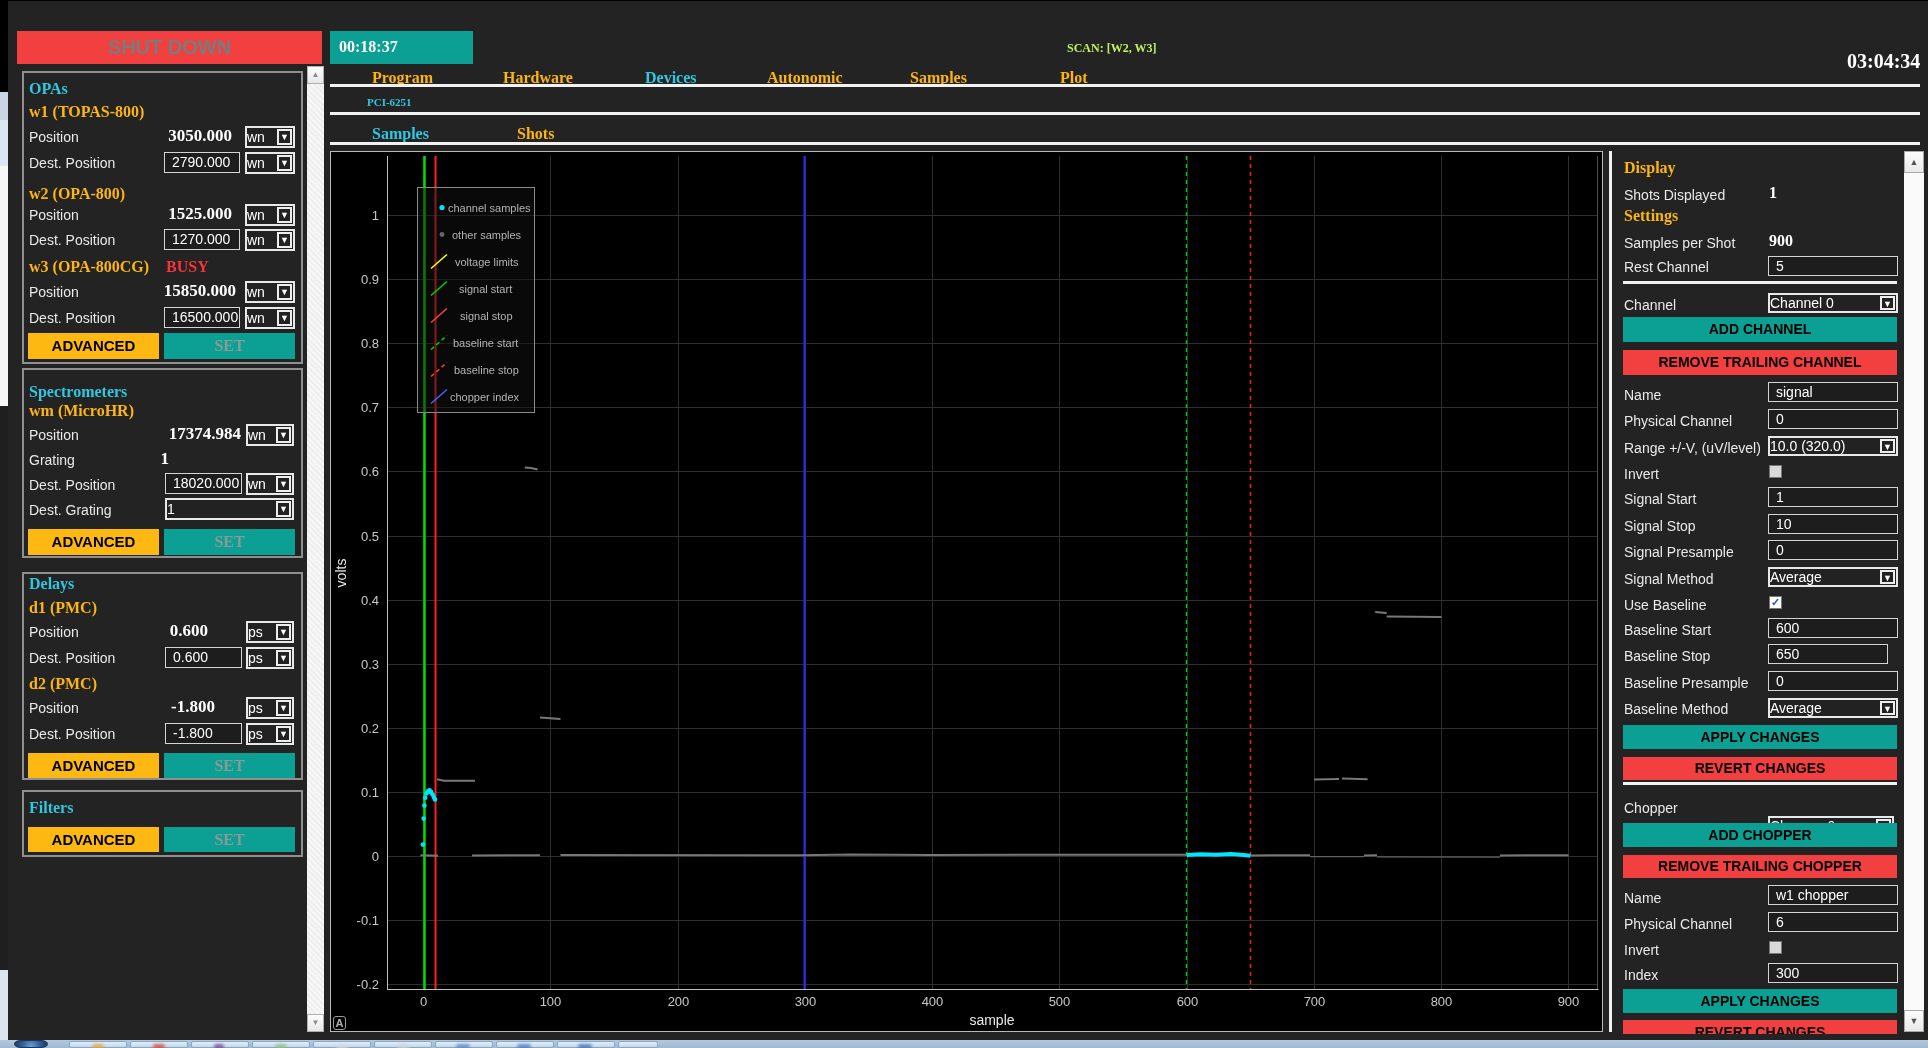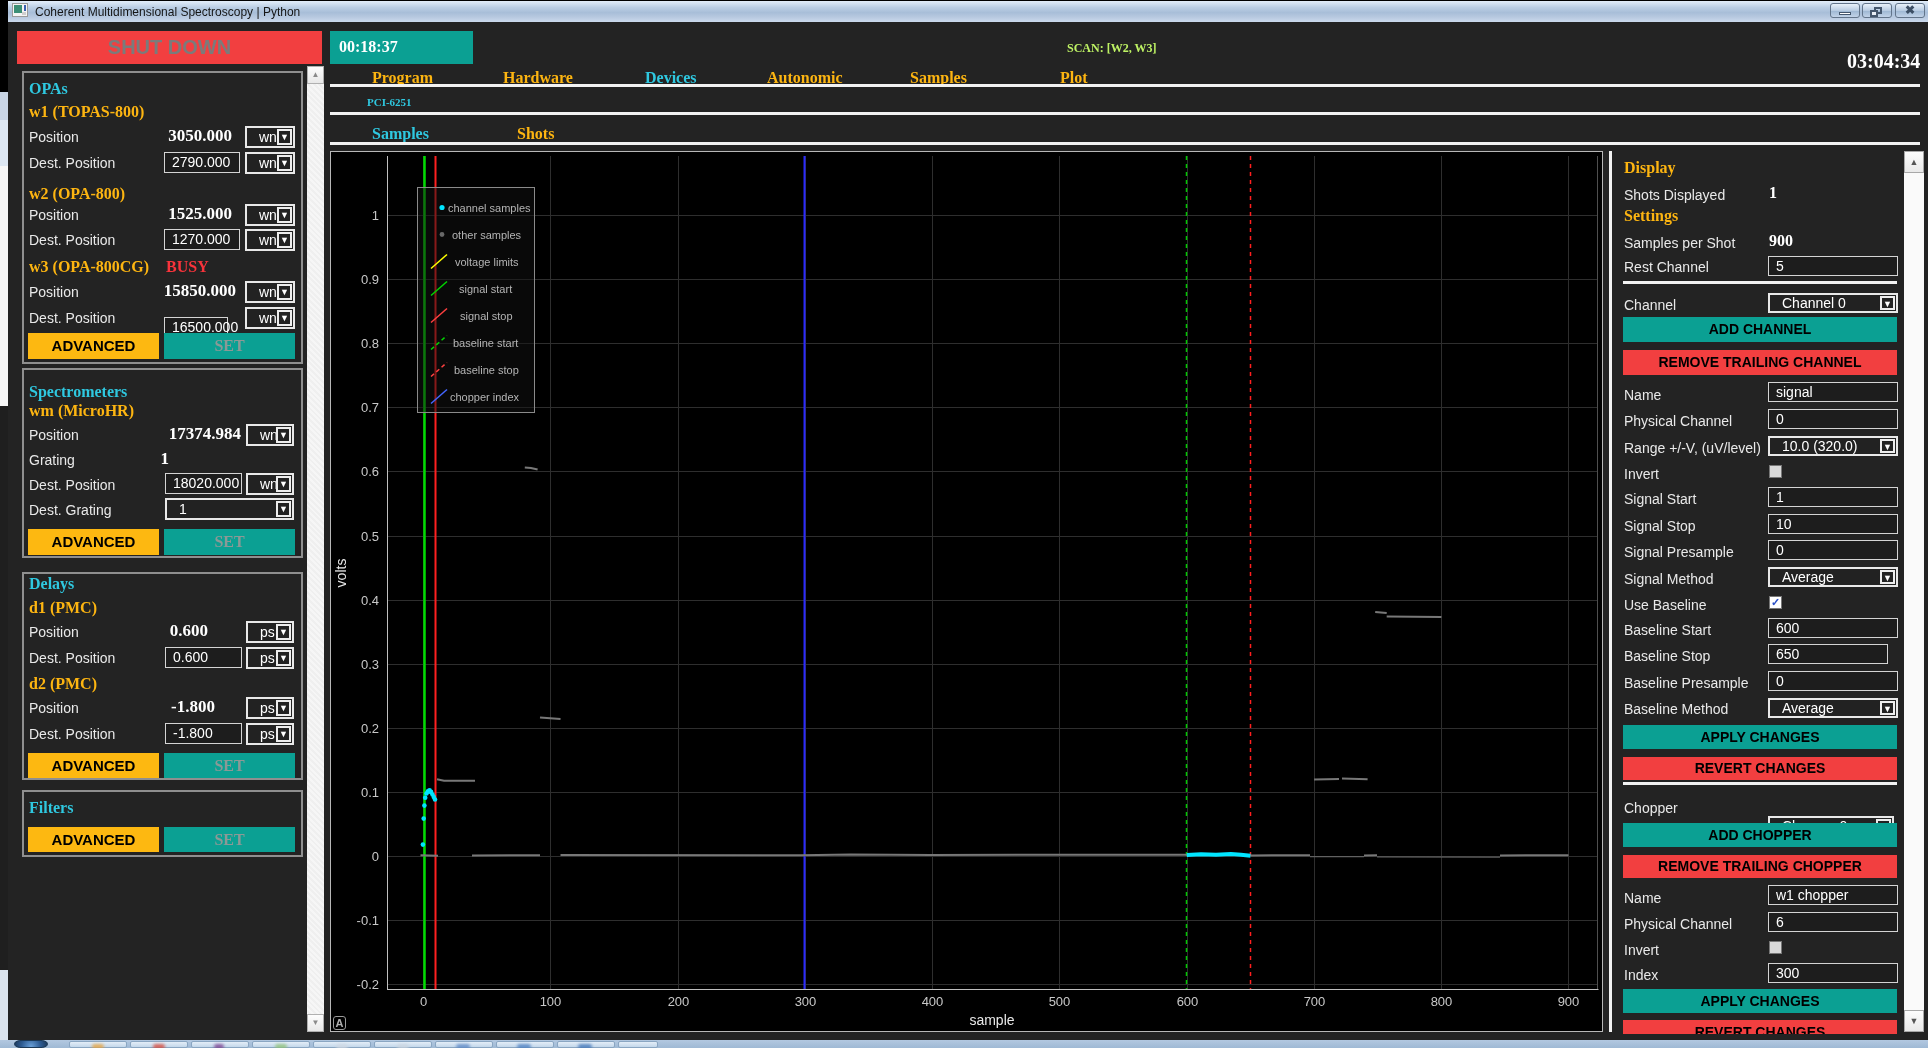--- a/index.html
+++ b/index.html
@@ -6,56 +6,38 @@
 .abs{position:absolute}
 .serif{font-family:"Liberation Serif",serif;font-weight:bold}
 .win{position:absolute;left:8px;top:1px;width:1920px;height:1039px;background:#232323}
 .tbar{position:absolute;left:0;top:0;width:1920px;height:21px;background:linear-gradient(180deg,#e3eefa 0%,#bccfe5 30%,#a8bed8 55%,#b6c8df 75%,#cbd9ec 100%)}
 .gbox{position:absolute;left:14px;width:281px;border:2px solid #8f8f8f;background:#232323}
 .lab{position:absolute;color:#e9e9e9;font-size:14px;white-space:nowrap}
 .gold{color:#fdb511;font-family:"Liberation Serif",serif;font-weight:bold;font-size:16px;white-space:nowrap}
 .cyan{color:#2fc8e0;font-family:"Liberation Serif",serif;font-weight:bold;font-size:16px;white-space:nowrap}
 .val{position:absolute;color:#fff;font-family:"Liberation Serif",serif;font-weight:bold;font-size:17px;text-align:right;white-space:nowrap}
 .inp{position:absolute;height:21px;border:1px solid #d4d4d4;background:#1d1d1d;color:#fff;font-size:14px;line-height:19px;padding-left:7px;white-space:nowrap}
-.dd{position:absolute;height:22px;border:2px solid #e8e8e8;background:#222;color:#fff;font-size:14px;line-height:18px;padding-left:12px;white-space:nowrap}
+.dd{position:absolute;height:22px;border:2px solid #e8e8e8;background:#222;color:#fff;font-size:14px;line-height:18px;padding-left:0;white-space:nowrap}
 .dda{position:absolute;right:1px;top:1px;bottom:1px;width:15px;background:#222;border:2px solid #ededed;color:#fff;font-size:9px;text-align:center;line-height:12px;padding:0}
 .btn{position:absolute;text-align:center;font-weight:bold;color:#000;font-size:15px}
 .teal{background:#0ba093}
 .redb{background:#f23f40}
 .amber{background:#fdb811}
 .hline{position:absolute;left:322px;width:1590px;height:2px;background:#f2f2f2}
 .cb{position:absolute;width:13px;height:13px;background:#d9d9d9;border:1px solid #777}
 </style></head><body>
 
 <div class="abs" style="left:0;top:0;width:8px;height:92px;background:#000"></div>
 <div class="abs" style="left:0;top:92px;width:8px;height:28px;background:#c9d5e5"></div>
 <div class="abs" style="left:0;top:120px;width:8px;height:46px;background:#dde7f3"></div>
 <div class="abs" style="left:0;top:166px;width:8px;height:240px;background:#f7f7f7"></div>
 <div class="abs" style="left:0;top:406px;width:8px;height:564px;background:#1f1f1f"></div>
 <div class="abs" style="left:0;top:970px;width:8px;height:70px;background:#dce4ee"></div>
 
 <div class="win">
-<div class="tbar">
-
-  <div class="abs" style="left:4px;top:2px;width:16px;height:14px;background:#f4f4f4;border:1px solid #9a9a9a">
-    <div class="abs" style="left:1px;top:1px;width:8px;height:8px;background:#3c8f76"></div>
-    <div class="abs" style="left:11px;top:1px;width:2px;height:6px;background:#3a5fb0"></div>
-    <div class="abs" style="left:9px;top:8px;width:4px;height:3px;background:#cfcfcf"></div>
-  </div>
-  <div class="abs" style="left:27px;top:4px;font-size:12px;color:#151515">Coherent Multidimensional Spectroscopy | Python</div>
-
-  <div class="abs" style="left:1822px;top:2px;width:30px;height:15px;background:linear-gradient(180deg,#e8f1fa,#b9cce2 50%,#9fb8d4 55%,#c2d3e8);border:1px solid #62748a;border-radius:3px">
-    <div class="abs" style="left:8px;top:8px;width:12px;height:3px;background:#fff;border:1px solid #44566d"></div>
-  </div>
-  <div class="abs" style="left:1854px;top:2px;width:30px;height:15px;background:linear-gradient(180deg,#e8f1fa,#b9cce2 50%,#9fb8d4 55%,#c2d3e8);border:1px solid #62748a;border-radius:3px">
-    <div class="abs" style="left:11px;top:3px;width:8px;height:7px;background:transparent;border:2px solid #44566d"></div>
-    <div class="abs" style="left:7px;top:6px;width:8px;height:7px;background:#e8eef6;border:2px solid #44566d"></div>
-  </div>
-  <div class="abs" style="left:1887px;top:2px;width:30px;height:15px;background:linear-gradient(180deg,#e8f1fa,#b9cce2 50%,#9fb8d4 55%,#c2d3e8);border:1px solid #62748a;border-radius:3px;color:#3c4e64;font-weight:bold;font-size:12px;text-align:center;line-height:13px">✖</div>
-</div>
 
 <div class="btn redb" style="left:9px;top:30px;width:305px;height:33px;color:#7b7b7b;font-size:20px;line-height:33px">SHUT DOWN</div>
 <div class="abs teal" style="left:322px;top:30px;width:143px;height:33px"></div>
 <div class="abs serif" style="left:331px;top:37px;color:#fff;font-size:16px">00:18:37</div>
 <div class="abs serif" style="left:1059px;top:40px;color:#bef264;font-size:12px">SCAN: [W2, W3]</div>
 <div class="abs serif" style="left:1839px;top:49px;color:#fff;font-size:20px">03:04:34</div>
 
 <div class="abs gold" style="left:364px;top:68px;font-size:16px">Program</div>
 <div class="abs gold" style="left:495px;top:68px;font-size:16px">Hardware</div>
 <div class="abs cyan" style="left:637px;top:68px;font-size:16px">Devices</div>
@@ -84,21 +66,21 @@
 <div class="dd" style="left:237px;top:203px;width:50px">wn<span class="dda">▼</span></div>
 <div class="lab" style="left:21px;top:231px">Dest. Position</div>
 <div class="inp" style="left:156px;top:228px;width:76px">1270.000</div>
 <div class="dd" style="left:237px;top:228px;width:50px">wn<span class="dda">▼</span></div>
 <div class="abs gold" style="left:21px;top:257px">w3 (OPA-800CG)</div>
 <div class="abs serif" style="left:158px;top:257px;color:#f8333b;font-size:16px">BUSY</div>
 <div class="lab" style="left:21px;top:283px">Position</div>
 <div class="val" style="left:111px;top:280px;width:117px;overflow:hidden">15850.000</div>
 <div class="dd" style="left:237px;top:280px;width:50px">wn<span class="dda">▼</span></div>
 <div class="lab" style="left:21px;top:309px">Dest. Position</div>
-<div class="inp" style="left:156px;top:316px;width:64px">16500.000</div>
+<div class="inp" style="left:156px;top:306px;width:76px">16500.000</div>
 <div class="dd" style="left:237px;top:306px;width:50px">wn<span class="dda">▼</span></div>
 <div class="btn amber" style="left:20px;top:332px;width:131px;height:26px;line-height:26px">ADVANCED</div>
 <div class="btn teal serif" style="left:156px;top:332px;width:131px;height:26px;line-height:26px;color:#8c9996;font-size:16px">SET</div>
 
 <div class="gbox" style="top:367px;height:190px"></div>
 <div class="abs cyan" style="left:21px;top:382px">Spectrometers</div>
 <div class="abs gold" style="left:21px;top:401px">wm (MicroHR)</div>
 <div class="lab" style="left:21px;top:426px">Position</div>
 <div class="val" style="left:112px;top:423px;width:121px;overflow:hidden">17374.984</div>
 <div class="dd" style="left:238px;top:423px;width:48px">wn<span class="dda">▼</span></div>

